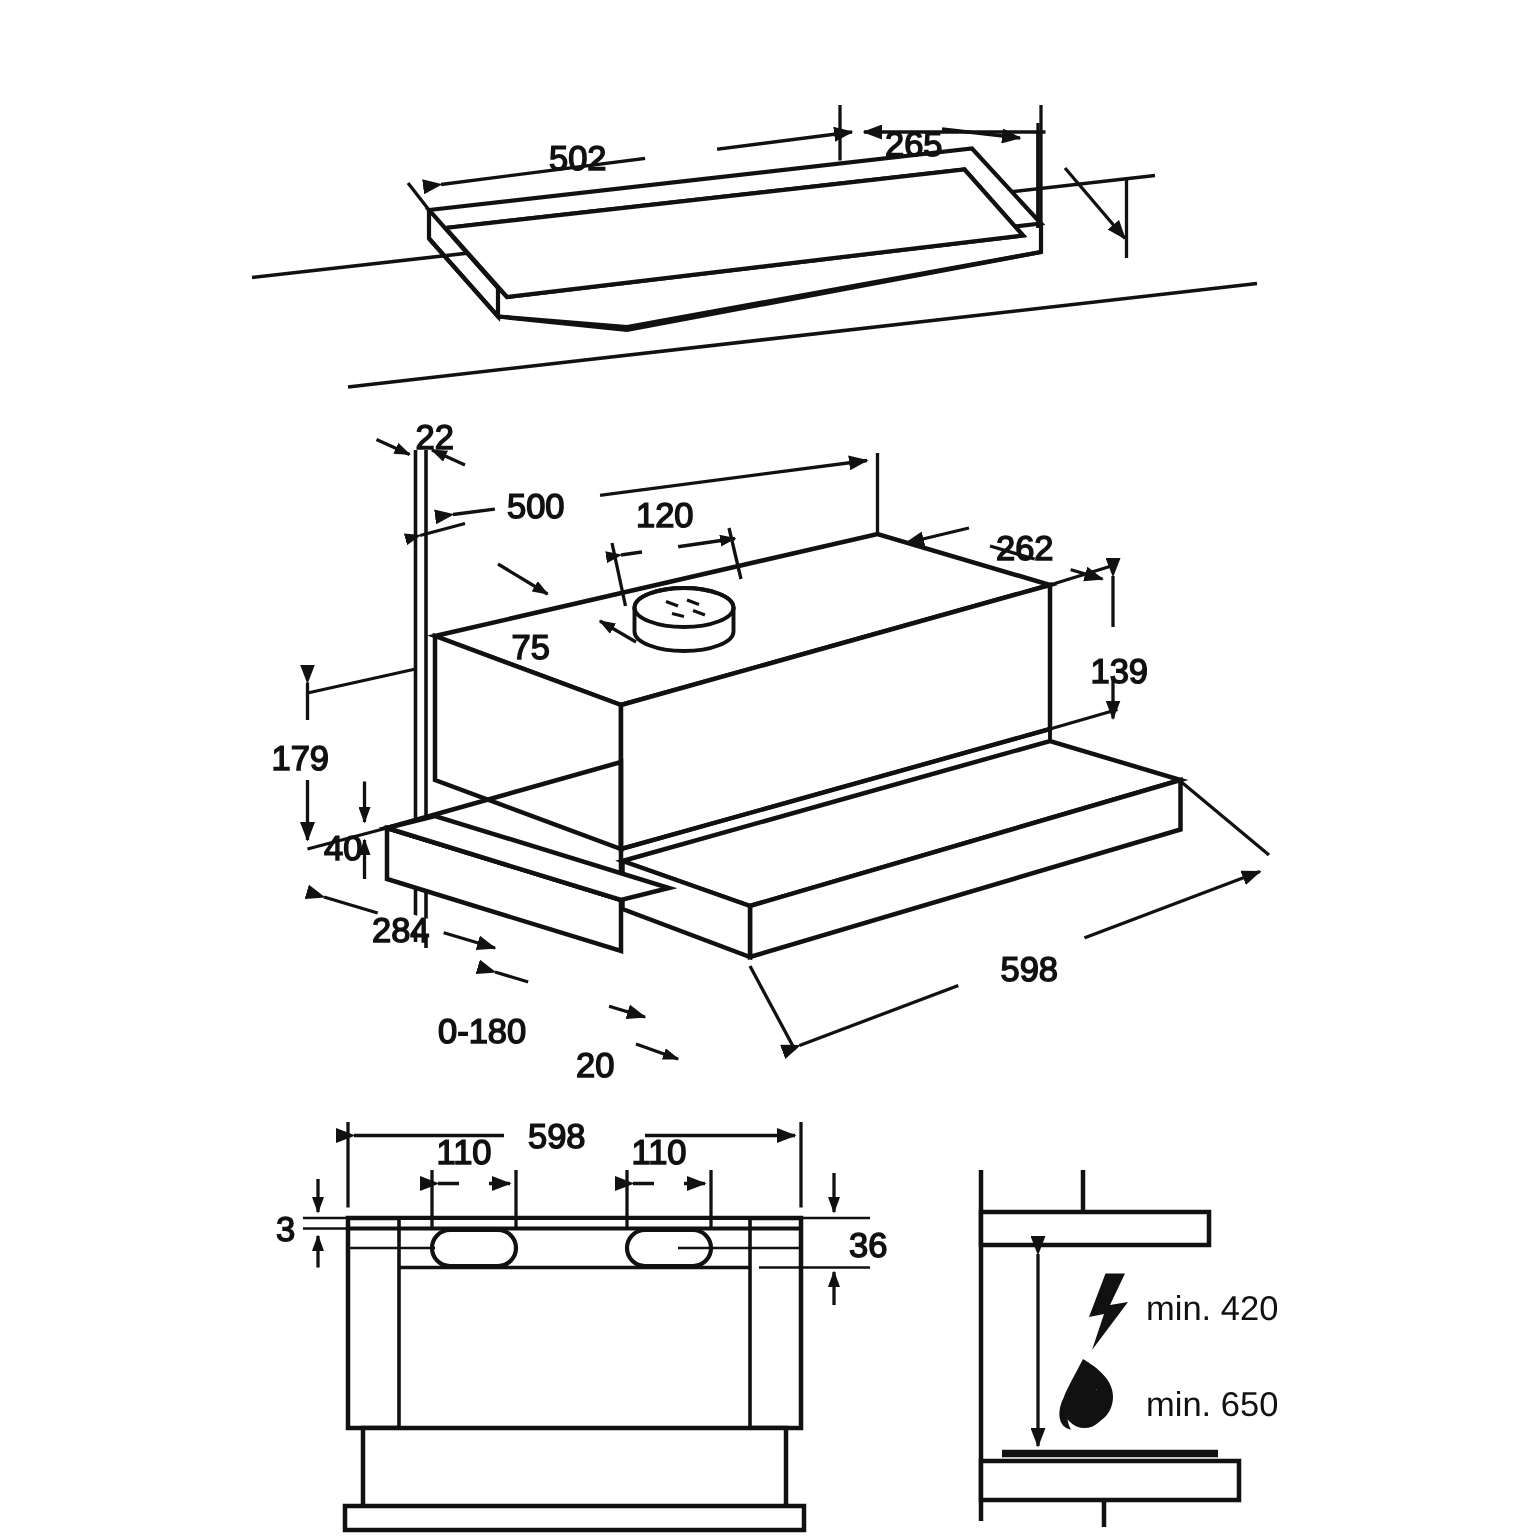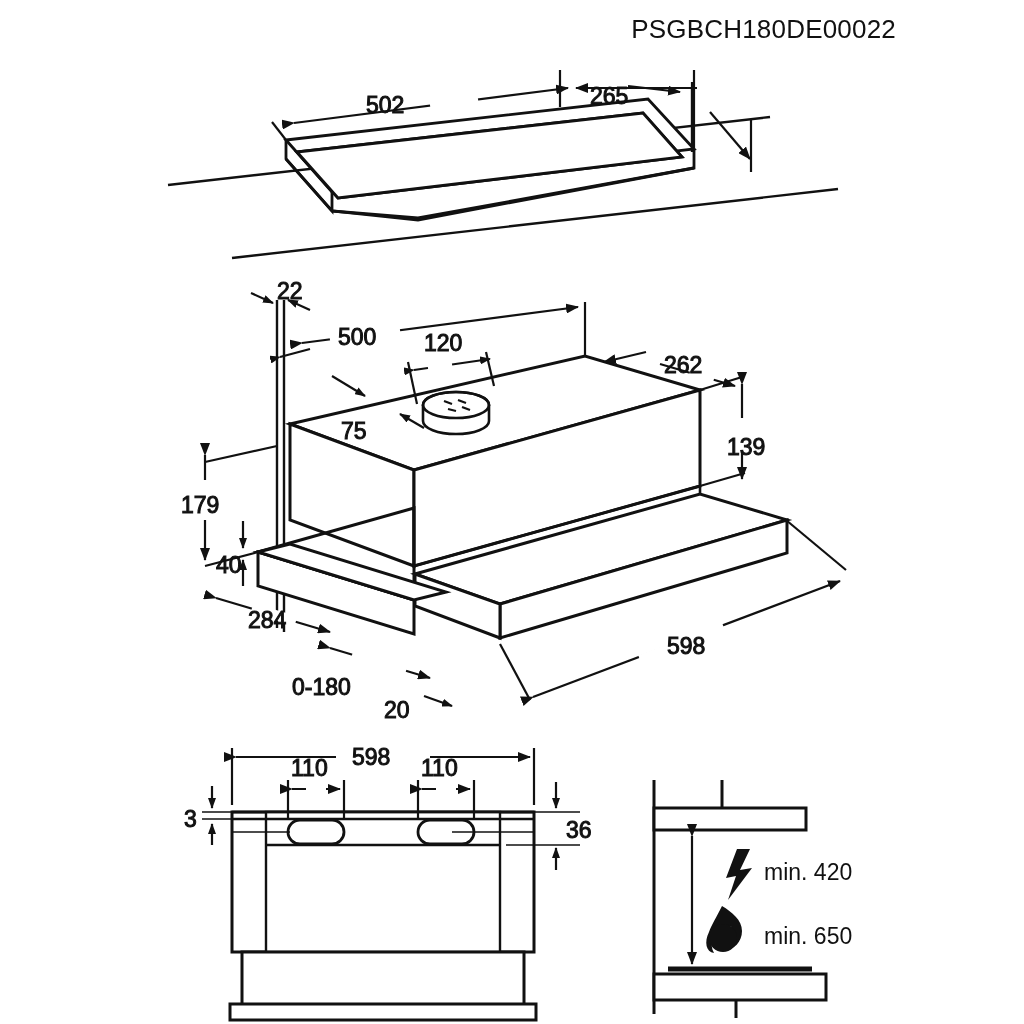--- a/index.html
+++ b/index.html
@@ -36,21 +36,20 @@
     font-family: "Liberation Sans", sans-serif;
     fill: #111111;
   }
   .dimtxt { font-size: 23px; }
 </style>
 </head>
 <body>
 
 <div id="sheet">
 
-  <div class="code-label">PSGBCH180DE00022</div>
 
   <svg width="1024" height="1024" viewBox="0 0 1024 1024">
 
     <defs>
       <marker id="ar" markerWidth="13" markerHeight="10" refX="12" refY="5" orient="auto" markerUnits="userSpaceOnUse">
         <path d="M0,0 L13,5 L0,10 Z" fill="#111111"></path>
       </marker>
       <marker id="arS" markerWidth="11" markerHeight="8" refX="10" refY="4" orient="auto" markerUnits="userSpaceOnUse">
         <path d="M0,0 L11,4 L0,8 Z" fill="#111111"></path>
       </marker>

